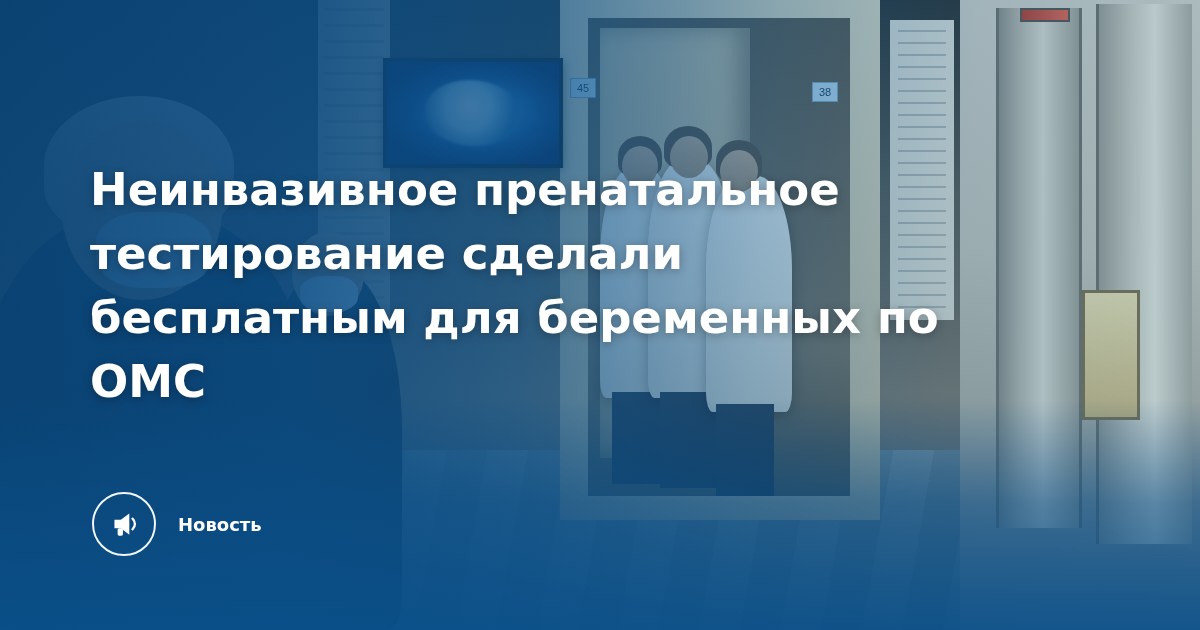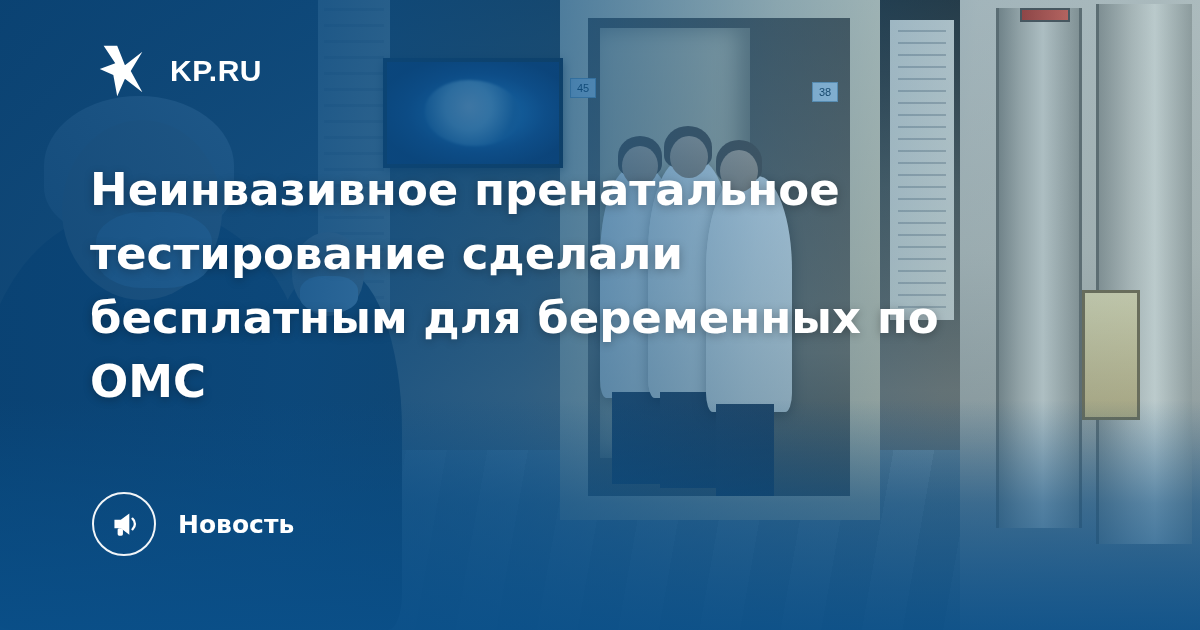--- a/index.html
+++ b/index.html
@@ -265,21 +265,21 @@
   .badge-circle {
     width: 64px; height: 64px;
     border-radius: 50%;
     border: 2px solid rgba(255,255,255,.95);
     display: flex;
     align-items: center;
     justify-content: center;
   }
   .badge-label {
     color: #ffffff;
-    font-size: 25px;
+    font-size: 18px;
     font-weight: bold;
     font-family: "DejaVu Sans", sans-serif;
   }
 </style>
 </head>
 <body>
 
 <div class="card">
 
   <div class="photo">
@@ -328,26 +328,20 @@
     <div class="fg-person" style="left:262px; top:268px; width:140px; height:362px;"></div>
     <div class="fg-head" style="left:292px; top:232px; width:72px; height:84px;"></div>
     <div class="fg-mask" style="left:300px; top:276px; width:58px; height:36px;"></div>
   </div>
 
   <div class="overlay"></div>
   <div class="overlay-bottom"></div>
 
   <div class="content">
 
-    <div class="brand">
-      <svg class="brand-mark" viewBox="0 0 64 64" aria-hidden="true">
-        <path d="M12 6 L26 6 L34 26 L52 12 L40 32 L52 54 L34 40 L26 58 L22 36 L8 30 L24 24 Z" fill="#ffffff"></path>
-      </svg>
-      <span class="brand-text">KP.RU</span>
-    </div>
 
     <h1 class="headline">Неинвазивное пренатальное тестирование сделали бесплатным для беременных по ОМС</h1>
 
     <div class="footer">
       <span class="badge-circle">
         <svg width="34" height="34" viewBox="0 0 32 32" aria-hidden="true">
           <path d="M7 12 L7 20 L13 20 L21 26 L21 6 L13 12 Z" fill="#ffffff"></path>
           <rect x="10" y="20" width="5" height="7" rx="1.5" fill="#ffffff"></rect>
           <path d="M24 11 C27 13.5 27 18.5 24 21" stroke="#ffffff" stroke-width="2.2" fill="none" stroke-linecap="round"></path>
         </svg>

